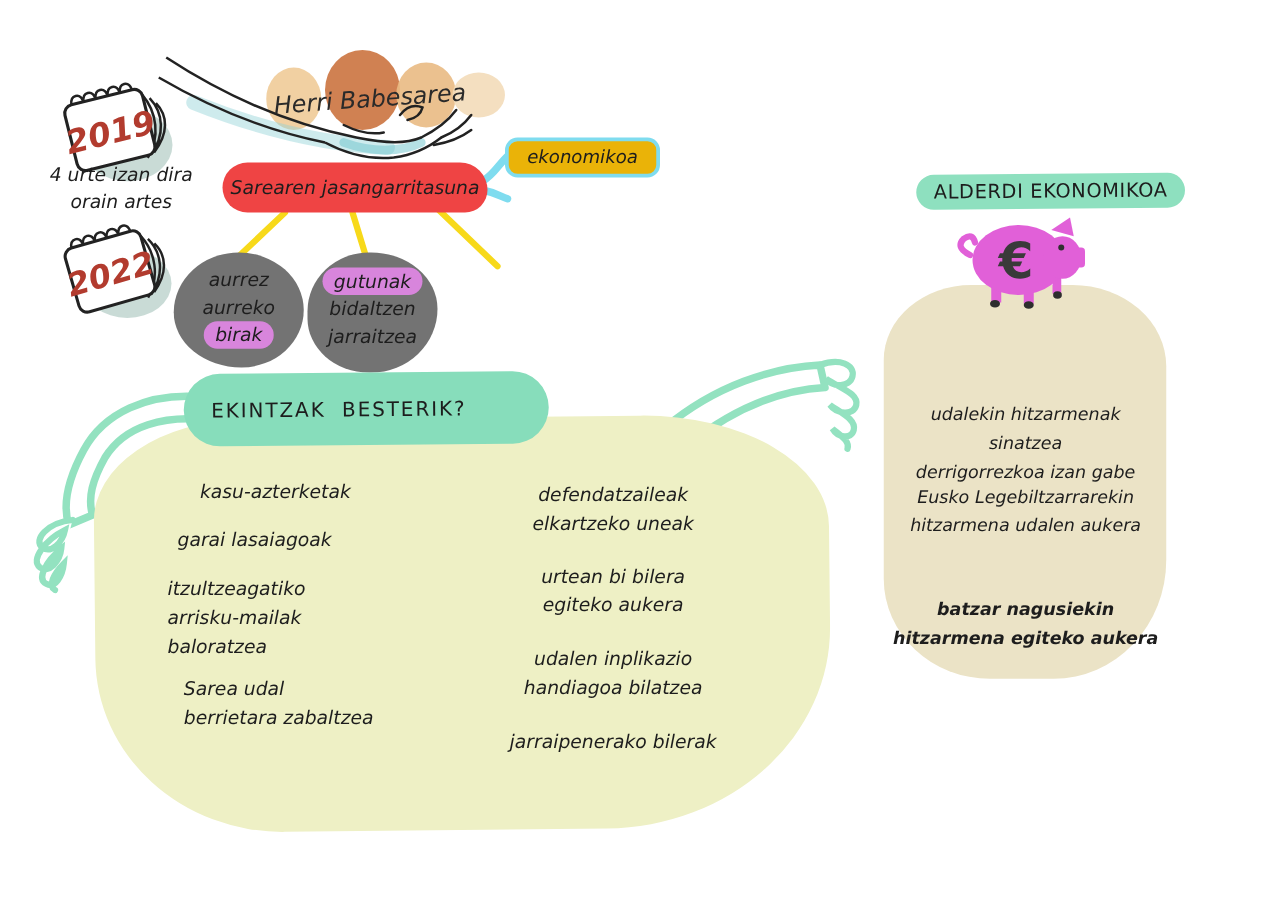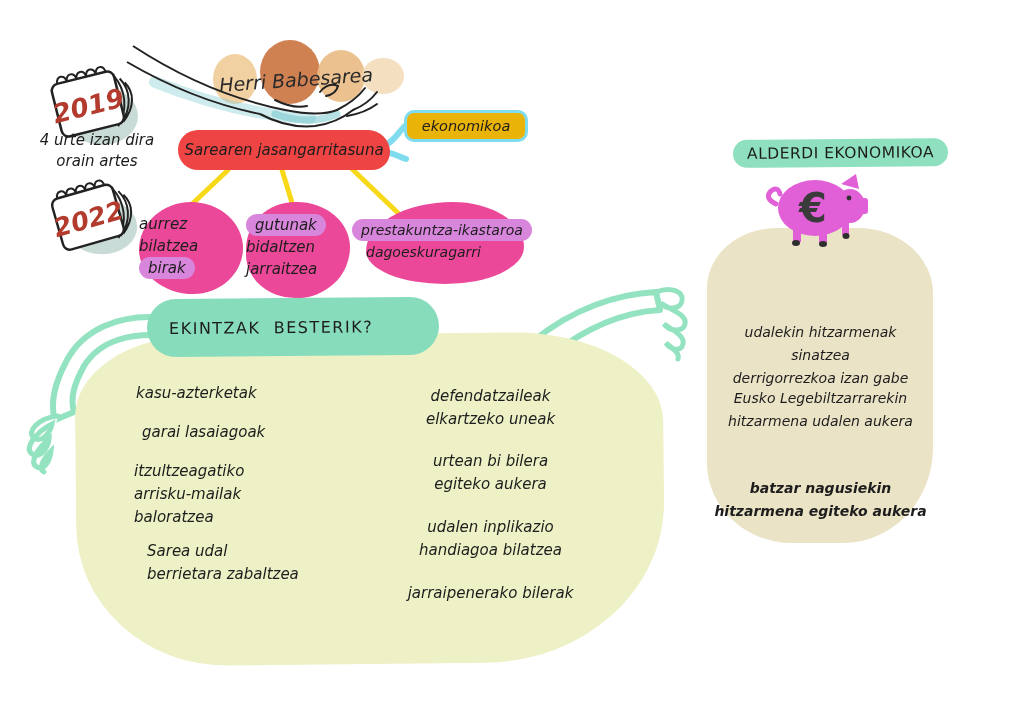--- a/index.html
+++ b/index.html
@@ -15,21 +15,21 @@
   .wblob{border-radius:50%;}
   .main-title{left:219px;top:68px;width:170px;font-size:19px;transform:rotate(-4deg);
               color:#2a2a2a;font-weight:500;white-space:nowrap;}
   .root-bubble{left:178px;top:130px;width:212px;height:40px;background:#ef4444;
                border-radius:20px 22px 18px 20px;display:flex;align-items:center;
                justify-content:center;font-size:15px;}
   .side-box{background:#eab308;border:3.5px solid #7fdcef;border-radius:10px;display:flex;
             align-items:center;justify-content:center;font-size:14.5px;}
   .box-eco{left:404px;top:110px;width:118px;height:26px;}
   .box-act{left:404px;top:142px;width:92px;height:26px;}
-  .yblob{background:#ec4899;font-size:15px;line-height:22px;}
+  .yblob{background:#737373;text-align:center;font-size:15px;line-height:22px;}
   .b1{left:139px;top:202px;width:104px;height:92px;border-radius:50% 50% 48% 52%/52% 50% 50% 48%;
       padding-top:11px;box-sizing:border-box;}
   .b2{left:246px;top:202px;width:104px;height:96px;border-radius:48% 52% 52% 48%/50% 48% 54% 46%;
       padding-top:12px;box-sizing:border-box;}
   .b3{left:366px;top:202px;width:158px;height:82px;border-radius:55% 45% 50% 50%/60% 55% 45% 40%;
       padding-top:17px;box-sizing:border-box;font-size:14px;}
   .hl{background:#d885dc;border-radius:11px;padding:0 9px;display:inline-block;white-space:nowrap;}
   .big-blob{left:76px;top:334px;width:588px;height:330px;background:#eef0c5;
             border-radius:120px 150px 180px 150px/80px 90px 160px 140px;transform:rotate(-0.6deg);}
   .actions-bubble{left:147px;top:298px;width:292px;height:58px;background:#87ddbb;
@@ -98,49 +98,45 @@
   </svg>
 
   <div class="abs main-title hw">Herri Babesarea</div>
 
   <div class="abs root-bubble hw">Sarearen jasangarritasuna</div>
 
   <div class="abs side-box box-eco hw">ekonomikoa</div>
 
   <div class="abs yblob b1 hw">
     <div>aurrez</div>
-    <div>bilatzea</div>
+    <div>aurreko</div>
     <div><span class="hl">birak</span></div>
   </div>
   <div class="abs yblob b2 hw">
     <div><span class="hl">gutunak</span></div>
     <div>bidaltzen</div>
     <div>jarraitzea</div>
-  </div>
-  <div class="abs yblob b3 hw">
-    <div style="margin-left:-14px;"><span class="hl">prestakuntza-ikastaroa</span></div>
-    <div>dagoeskuragarri</div>
   </div>
 
   <svg style="left:22px;top:296px;" width="145" height="155" viewBox="0 0 145 155">
     <path d="M145,22 C95,16 60,36 45,64 C32,88 28,108 33,124 L52,116 C48,102 52,88 62,70 C78,44 110,36 145,40 Z" fill="#ffffff" stroke="#93e2c0" stroke-width="6" stroke-linejoin="round"></path>
     <path d="M36,120 c-20,2 -32,16 -24,22 c7,5 16,-4 18,-14 c-16,8 -28,24 -20,30 c7,5 16,-5 17,-15 c-12,10 -20,24 -12,28 c7,4 13,-6 14,-16 c-8,8 -13,18 -7,21" fill="#ffffff" stroke="#93e2c0" stroke-width="5" stroke-linecap="round"></path>
   </svg>
 
   <svg style="left:528px;top:276px;" width="150" height="135" viewBox="0 0 150 135">
     <path d="M4,66 C45,32 90,18 128,16 L132,34 C96,36 60,50 22,80 Z" fill="#ffffff" stroke="#93e2c0" stroke-width="6" stroke-linejoin="round"></path>
     <path d="M128,16 c16,-6 28,0 26,9 c-2,9 -16,9 -21,2 c12,8 26,12 24,21 c-2,9 -16,7 -21,0 c10,7 21,12 19,20 c-2,8 -13,6 -17,-1 c7,6 14,10 12,16" fill="none" stroke="#93e2c0" stroke-width="5" stroke-linecap="round"></path>
   </svg>
 
   <div class="abs big-blob"></div>
 
   <div class="abs actions-bubble">EKINTZAK  BESTERIK?</div>
 
   <div class="colL">
-    <div class="abs item hw" style="left:136px;top:382px;width:250px;">kasu-azterketak</div>
+    <div class="abs item hw" style="left:160px;top:382px;width:250px;">kasu-azterketak</div>
     <div class="abs item hw" style="left:142px;top:421px;width:250px;">garai lasaiagoak</div>
     <div class="abs item hw" style="left:134px;top:460px;width:250px;">itzultzeagatiko
 arrisku-mailak
 baloratzea</div>
     <div class="abs item hw" style="left:147px;top:540px;width:250px;">Sarea udal
 berrietara zabaltzea</div>
   </div>
 
   <div class="colR">
     <div class="abs item hw" style="left:378px;top:385px;width:225px;">defendatzaileak

